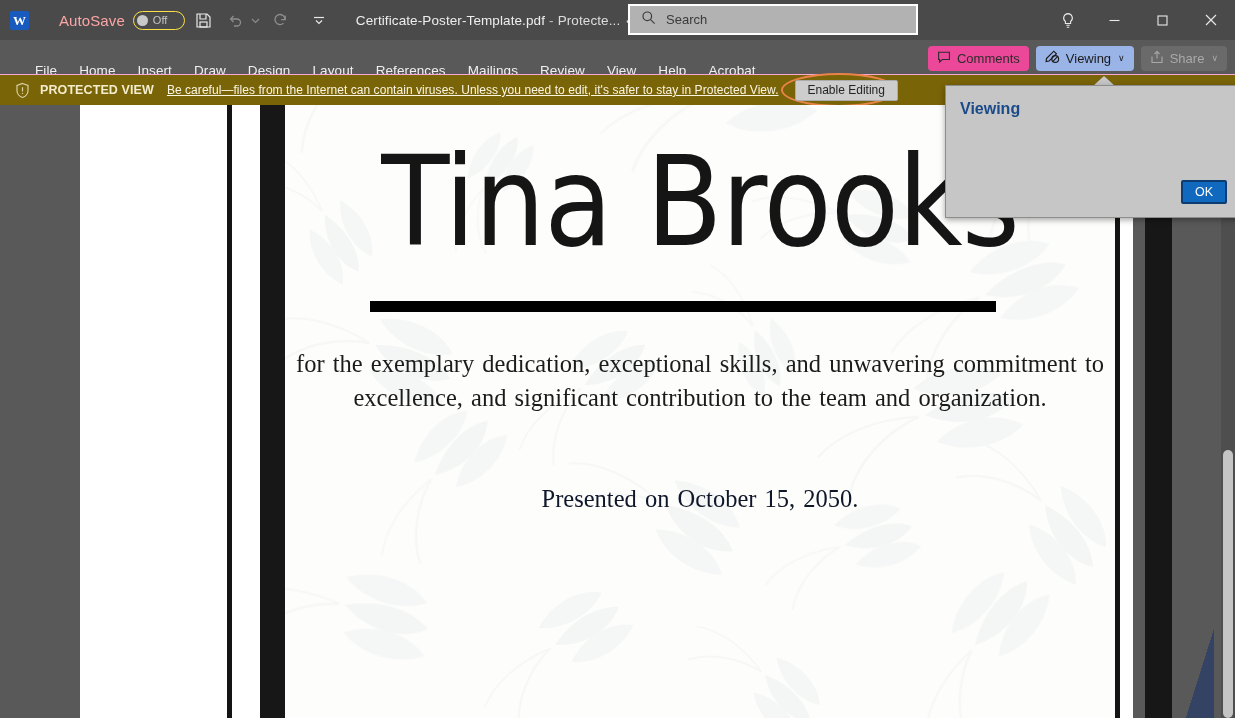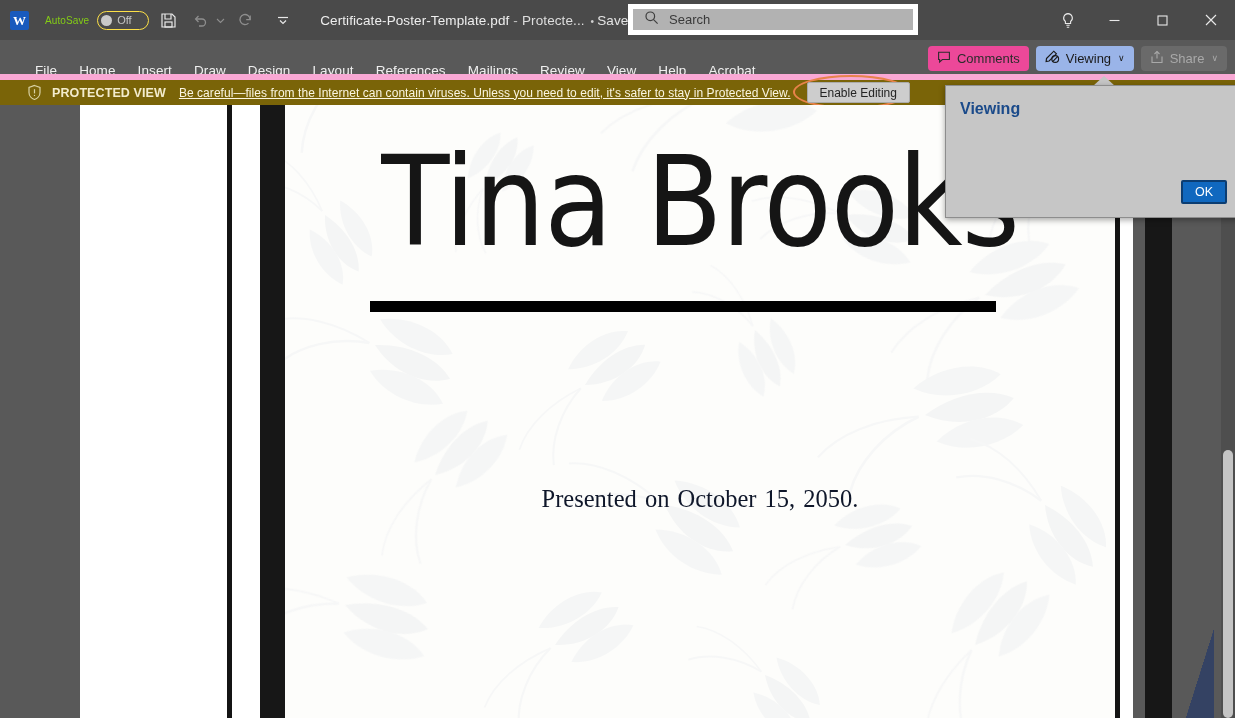--- a/index.html
+++ b/index.html
@@ -16,21 +16,21 @@
     position:absolute; left:0; top:0; width:1235px; height:40px;
     background:#4a4a4a; display:flex; align-items:center;
   }
   #word-logo{
     width:19px; height:19px; margin-left:10px; background:#185abd;
     border-radius:2px; color:#fff; font-size:13px; font-weight:bold;
     display:flex; align-items:center; justify-content:center;
     font-family:"Liberation Serif", serif; line-height:1;
   }
   .autosave-label{
-    color:#84cc16; font-size:10px; margin-left:16px; letter-spacing:.1px;
+    color:#fca5a5; font-size:15px; margin-left:30px; letter-spacing:.1px;
   }
   .autosave-toggle{
     margin-left:8px; width:52px; height:19px; border:1px solid #fde047;
     border-radius:10px; display:flex; align-items:center; position:relative;
   }
   .autosave-knob{
     width:11px; height:11px; border-radius:50%; background:#c9c9c9; margin-left:3px;
   }
   .autosave-state{ color:#c4c4c4; font-size:11px; margin-left:5px; }
 
@@ -46,21 +46,21 @@
     letter-spacing:.1px;
   }
   #doc-title .sep{ color:#c3c3c3; margin:0 4px; }
   #doc-title .protected{ color:#dedede; }
   #doc-title .dot{ color:#d0d0d0; margin:0 3px 0 6px; font-size:10px; }
   #doc-title .saved{ color:#e4e4e4; }
   #title-chevron{ margin-left:7px; color:#d8d8d8; font-size:10px; }
 
   #searchbox{
     position:absolute; left:628px; top:4px; width:290px; height:31px;
-    background:#b2b2b2; border:5px solid #ffffff; display:flex; align-items:center;
+    background:#b2b2b2; border:2px solid #ffffff; display:flex; align-items:center;
   }
   #searchbox .mag{ margin-left:11px; color:#3d3d3d; }
   #search-placeholder{ margin-left:10px; color:#3a3a3a; font-size:13px; }
 
   .win-btn{
     position:absolute; top:0; width:46px; height:40px; display:flex;
     align-items:center; justify-content:center; color:#e9e9e9;
   }
   #btn-hint{ left:1045px; }
   #btn-min{ left:1091px; }
@@ -89,22 +89,21 @@
   #comments-btn{ background:#ec4899; color:#2c2c2c; }
   #viewing-btn{ background:#9ab4e8; color:#1a1a1a; }
   #share-btn{ background:#6a6a6a; color:#a9a9a9; }
   .rb-pill svg{ margin-right:6px; }
   .rb-caret{ margin-left:7px; font-size:9px; }
 
   
   #protected-bar{
     position:absolute; left:0; top:74px; width:1235px; height:31px;
     background:#7a6408; display:flex; align-items:center;
-    border-top:6px solid #f9a8d4;
-    padding-left:12px;
+    border-top:1px solid #f9a8d4;
   }
   #pv-shield{ margin-left:14px; color:#d9d2a4; display:flex; }
   #pv-label{
     color:#f3eccd; font-size:12.5px; font-weight:bold; margin-left:9px;
     letter-spacing:.1px;
   }
   #pv-message{
     color:#fbf6e2; font-size:12px; margin-left:13px;
     text-decoration:underline; letter-spacing:.05px;
   }
@@ -390,20 +389,21 @@
           <use href="#leafspray" transform="translate(760,520) rotate(48) scale(.95)"></use>
           <use href="#leafspray" transform="translate(60,620) rotate(12) scale(1.05)"></use>
           <use href="#leafspray" transform="translate(270,660) rotate(-35) scale(.9)"></use>
           <use href="#leafspray" transform="translate(480,690) rotate(42) scale(.8)"></use>
           <use href="#leafspray" transform="translate(690,660) rotate(-55) scale(1.0)"></use>
         </g>
       </svg>
 
       <div id="recipient-name">Tina Brooks</div>
       <div id="name-underline"></div>
+      <div id="citation">for the exemplary  dedication, exceptional skills, and unwavering  commitment  to excellence,  and significant  contribution  to the team and organization.</div>
       <div id="presented-on">Presented on October 15, 2050.</div>
     </div>
 
     <div id="rule-left-thin"></div>
     <div id="rule-left-thick"></div>
     <div id="rule-right-thin"></div>
     <div id="rule-right-thick"></div>
     <div id="corner-triangle"></div>
   </div>
 </div>

